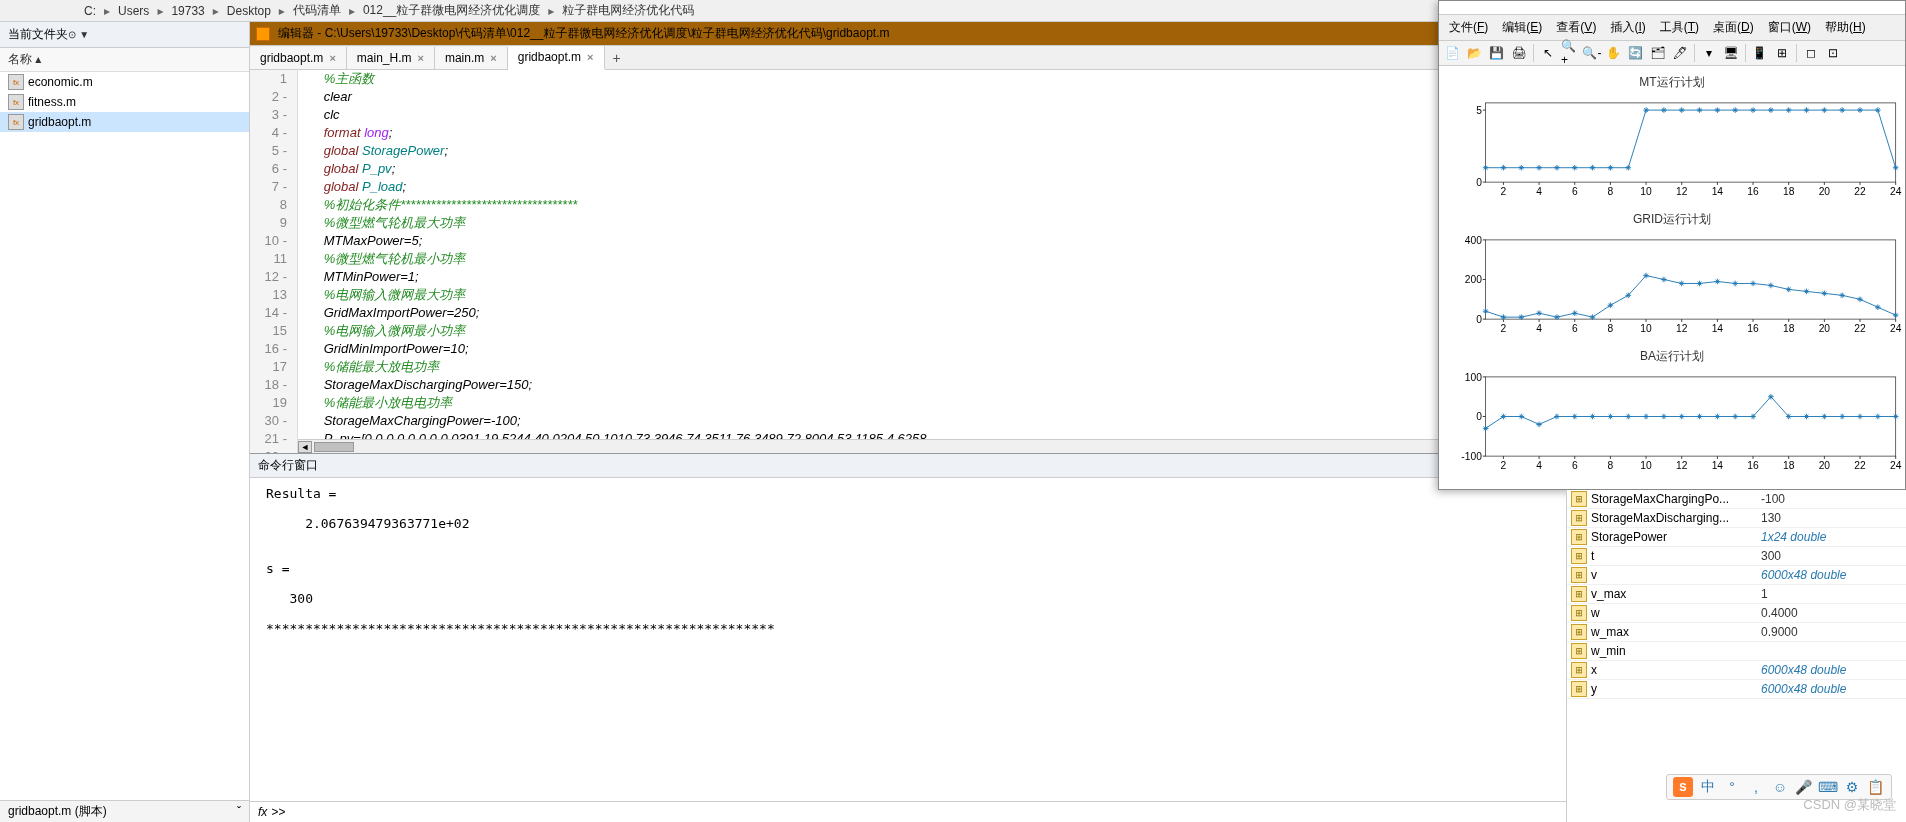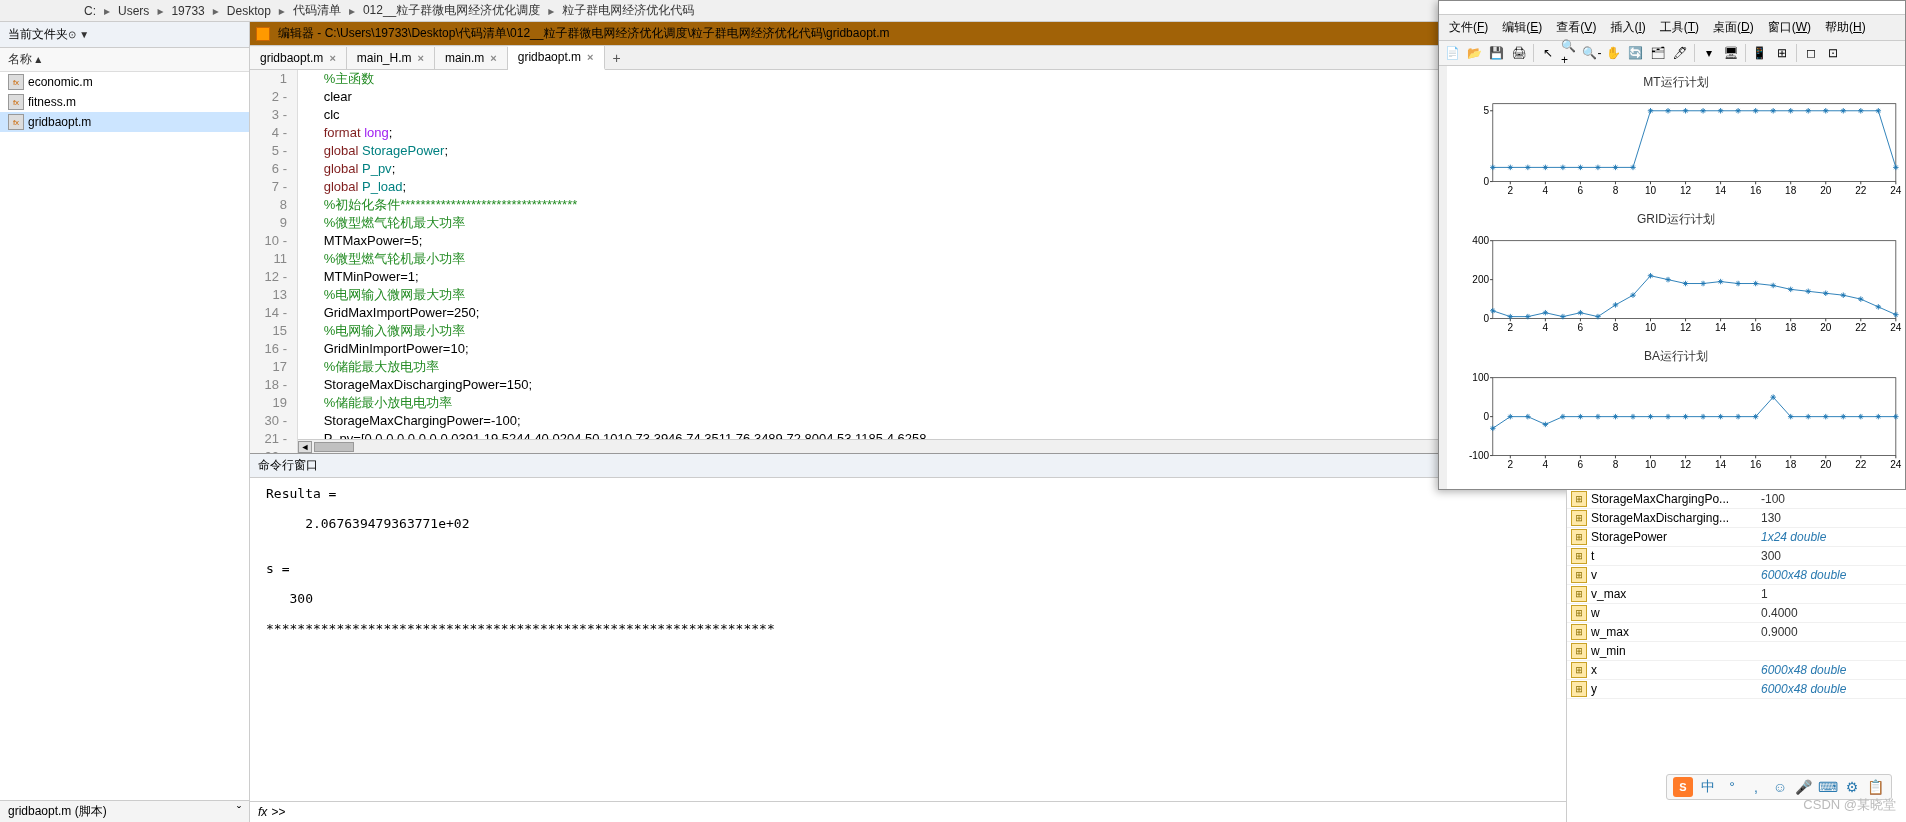--- a/index.html
+++ b/index.html
@@ -34,21 +34,21 @@
 .tabs { display: flex; background: #f0f0f0; border-bottom: 1px solid #ccc; align-items: center; }
 .tab { padding: 4px 10px; border-right: 1px solid #ccc; display: flex; align-items: center; gap: 6px; cursor:pointer; background:#f6f6f6;}
 .tab.active { background: #fff; border-bottom: 2px solid #fff; margin-bottom:-1px;}
 .tab-close { color: #888; font-weight: bold; font-size: 11px; }
 .tab-add { padding: 2px 8px; font-size: 14px; color: #555; cursor:pointer;}
 
 .code-area { flex:1; display: flex; overflow: hidden; font-family: Consolas, monospace; font-size: 13px; background:#fff; position:relative;}
 .gutter { width: 48px; background: #f4f4f4; text-align: right; padding-right: 10px; color: #888; border-right: 1px solid #ddd; }
 .gutter div { height: 18px; line-height: 18px; }
 .code-lines { flex: 1; padding-left: 4px; white-space: pre; overflow: hidden; }
-.code-lines div { height: 18px; line-height: 18px; }
+.code-lines div { height: 18px; line-height: 18px; font-style: italic; }
 .comment { color: #228B22; }
 .keyword { color: #7f1d1d; }
 .string-lit { color: #a020f0; }
 .teal { color: #008080; }
 .scroll-h { position:absolute; bottom:0; left:48px; right:14px; height:14px; background:#f0f0f0; border-top:1px solid #ccc; display:flex; align-items:center;}
 .scroll-h-thumb { width:40px; height:10px; background:#c0c0c0; border:1px solid #999; margin-left:2px;}
 .scroll-h-arrow { width:14px; height:12px; background:#ddd; border:1px solid #999; font-size:9px; display:flex; align-items:center; justify-content:center;}
 
 
 .cmd-area { flex:1; display:flex; flex-direction:column; }
@@ -58,21 +58,21 @@
 
 
 .figure-window { position: absolute; top: 0; right: 0; width: 468px; height: 490px; background: #f0f0f0; border: 1px solid #888; box-shadow: -2px 2px 8px rgba(0,0,0,0.3); display:flex; flex-direction:column;}
 .fig-titlebar { height: 14px; background: #fff; border-bottom: 1px solid #ccc; }
 .fig-menubar { display: flex; padding: 2px 4px; gap: 2px; background:#f0f0f0; border-bottom:1px solid #ccc;}
 .fig-menubar span { padding: 2px 6px; cursor:pointer;}
 .fig-menubar span u { text-decoration: underline; }
 .fig-toolbar { display: flex; padding: 2px 4px; gap: 2px; background: #f4f4f4; border-bottom: 1px solid #ccc; align-items:center;}
 .tb-btn { width: 20px; height: 20px; border: 1px solid transparent; display:flex; align-items:center; justify-content:center; font-size:12px; cursor:pointer;}
 .tb-sep { width:1px; height:18px; background:#ccc; margin:0 2px;}
-.fig-plots { flex:1; background:#fff; padding: 8px 0; display:flex; flex-direction:column; gap:4px;margin-left:8px;}
+.fig-plots { flex:1; background:#fff; padding: 8px 0; display:flex; flex-direction:column; gap:4px;}
 .subplot { flex:1; position:relative; }
 .subplot-title { text-align:center; font-size:12px; color:#333;}
 .plot-svg { width:100%; height:calc(100% - 16px);}
 
 
 .workspace { position:absolute; right:0; top:490px; width:340px; bottom:0; background:#fff; border-left:1px solid #ccc; overflow:auto;}
 .ws-row { display:flex; align-items:center; padding:1px 4px; border-bottom:1px solid #f0f0f0;}
 .ws-icon { width:16px; height:16px; background:#ffe9a8; border:1px solid #c9a227; margin-right:4px; display:flex; align-items:center; justify-content:center; font-size:9px; color:#8a6d00;}
 .ws-name { width:170px; overflow:hidden; text-overflow:ellipsis; white-space:nowrap;}
 .ws-val { flex:1; color:#333;}

